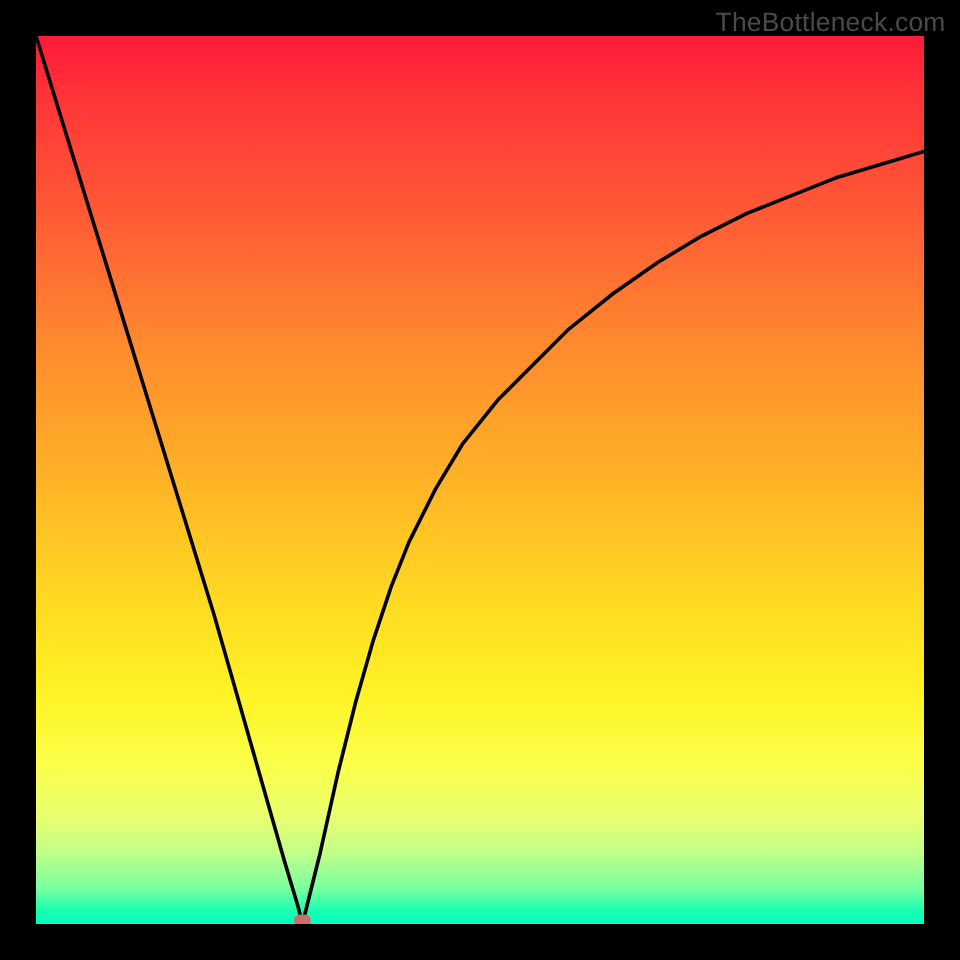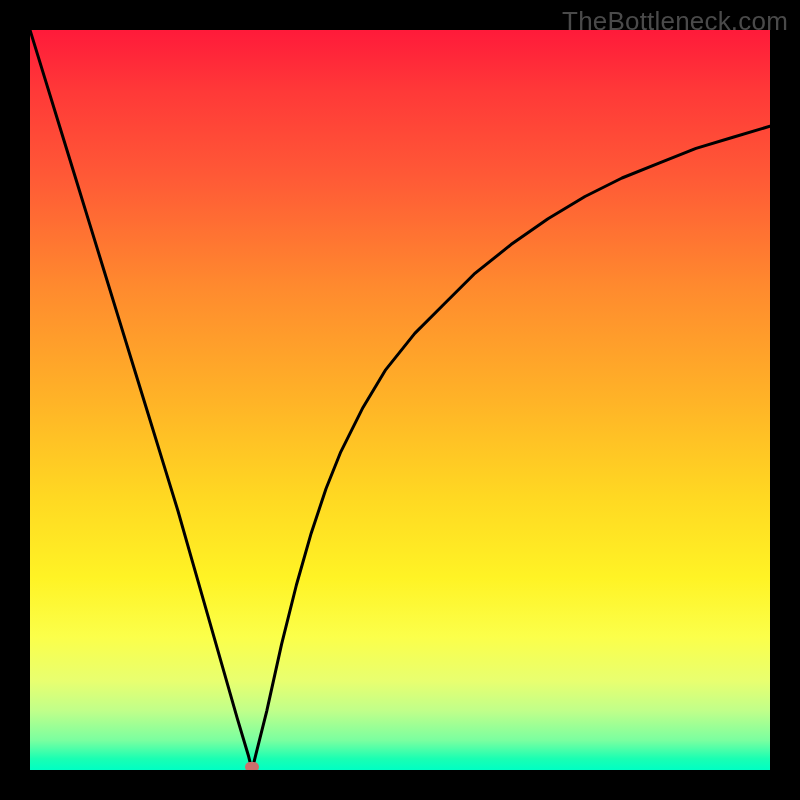--- a/index.html
+++ b/index.html
@@ -42,21 +42,21 @@
       #7affa0 96%,
       #19ffb3 98.5%,
       #00ffc4 100%
     );
   }
   .watermark {
     position: absolute;
     top: 6px;
     right: 12px;
     color: #4a4a4a;
-    font-size: 26px;
+    font-size: 22px;
     font-weight: 500;
     letter-spacing: 0.2px;
     user-select: none;
   }
   svg.curve {
     position: absolute;
     left: 0; top: 0;
     width: 740px;
     height: 740px;
   }

